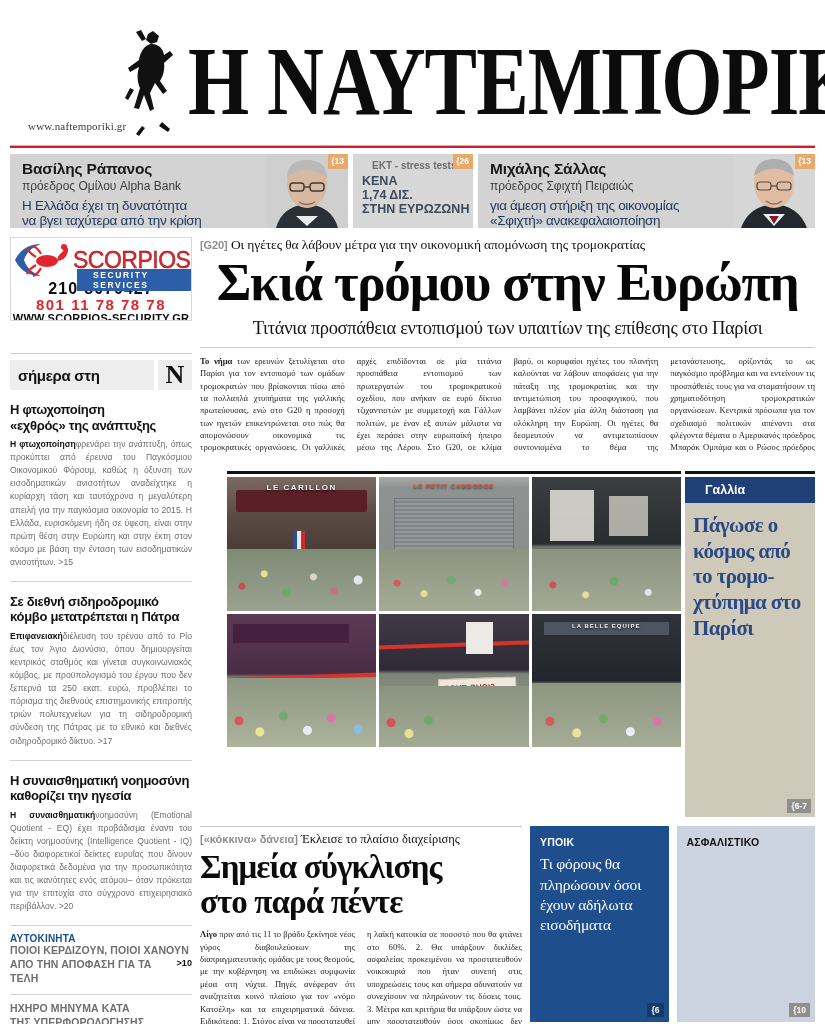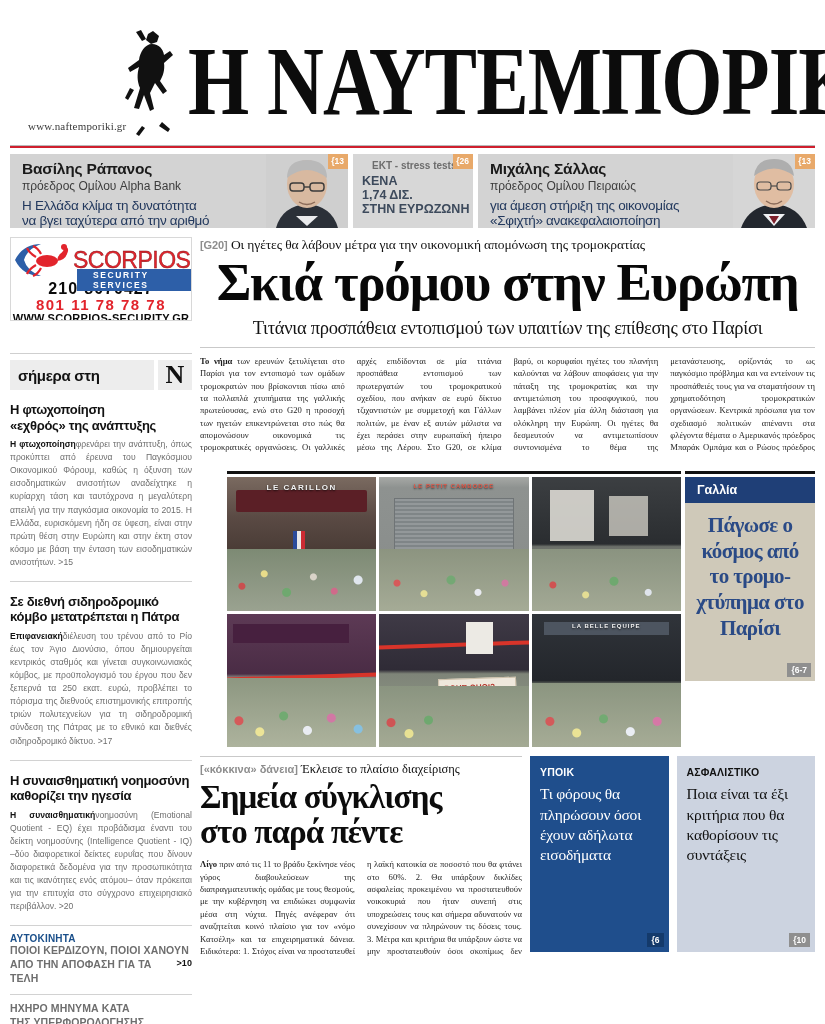--- a/index.html
+++ b/index.html
@@ -174,23 +174,23 @@
   }
   .placard{
     position:absolute;right:8%;bottom:8%;width:52%;height:44%;background:#efe8dc;
     border:1px solid #cbbfa9;transform:rotate(-2deg);
     font-family:"Liberation Sans",sans-serif;color:#b4342a;
     font-size:8px;font-weight:bold;line-height:1.25;padding:4px 0 0 5px;box-sizing:border-box;
   }
 
   
   .france{flex:0 0 130px;border-top:3px solid #111;padding-top:3px;}
-  .france-head{background:#1f3f77;color:#fff;font-size:12.5px;font-weight:bold;padding:6px 12px;}
+  .france-head{background:#1f3f77;color:#fff;font-size:12.5px;font-weight:bold;padding:6px 20px;}
   .france-body{
-    position:relative;background:#cfc9b9;height:178px;padding:10px 8px 0 8px;box-sizing:border-box;text-align:center;
+    position:relative;background:#cfc9b9;height:314px;padding:10px 8px 0 8px;box-sizing:border-box;
   }
   .france-title{
     font-family:"Liberation Serif",serif;font-weight:bold;font-size:21px;line-height:1.22;
     color:#2a4a86;letter-spacing:-.6px;
   }
   .france-pg{
     position:absolute;right:4px;bottom:4px;background:#8f8f8f;color:#fff;
     font-size:8.5px;font-weight:bold;padding:2px 4px;
   }
 
@@ -245,22 +245,22 @@
 
   <div class="rule-top"></div>
   <div class="rule-red"></div>
 
   <div class="promos">
 
     <div class="promo p1">
       <div class="promo-name">Βασίλης Ράπανος</div>
       <div class="promo-role">πρόεδρος Ομίλου Alpha Bank</div>
       <div class="promo-quote">
-        <div>Η Ελλάδα κλίμα τη δυνατότητα</div>
-        <div>να βγει ταχύτερα από την αριθμό</div>
+        <div>Η Ελλάδα έχει τη δυνατότητα</div>
+        <div>να βγει ταχύτερα από την κρίση</div>
       </div>
       <div class="portrait">
         <svg class="face" viewBox="0 0 82 74" preserveAspectRatio="none">
           <rect width="82" height="74" fill="#cfcfcf"></rect>
           <path d="M10 74 q6 -22 31 -24 q25 2 31 24z" fill="#2b3038"></path>
           <ellipse cx="41" cy="30" rx="20" ry="24" fill="#d8b9a0"></ellipse>
           <path d="M21 24 q20 -16 40 0 q0 -18 -20 -18 q-20 0 -20 18z" fill="#b9b9b9"></path>
           <rect x="24" y="29" width="14" height="8" rx="3" fill="none" stroke="#3a3a3a" stroke-width="1.4"></rect>
           <rect x="44" y="29" width="14" height="8" rx="3" fill="none" stroke="#3a3a3a" stroke-width="1.4"></rect>
           <path d="M38 33 h6" stroke="#3a3a3a" stroke-width="1.4"></path>
@@ -276,21 +276,21 @@
       <div class="promo-lines">
         <div>ΚΕΝΑ</div>
         <div>1,74 ΔΙΣ.</div>
         <div>ΣΤΗΝ ΕΥΡΩΖΩΝΗ</div>
       </div>
       <div class="pagebadge">{26</div>
     </div>
 
     <div class="promo p3">
       <div class="promo-name">Μιχάλης Σάλλας</div>
-      <div class="promo-role">πρόεδρος Ομίλου Πειραιώς</div>
+      <div class="promo-role">πρόεδρος Σφιχτή Πειραιώς</div>
       <div class="promo-quote">
         <div>για άμεση στήριξη της οικονομίας</div>
         <div>«Σφιχτή» ανακεφαλαιοποίηση</div>
       </div>
       <div class="portrait">
         <svg class="face" viewBox="0 0 82 74" preserveAspectRatio="none">
           <rect width="82" height="74" fill="#d6d6d6"></rect>
           <path d="M8 74 q8 -22 33 -24 q25 2 33 24z" fill="#23272e"></path>
           <ellipse cx="41" cy="30" rx="20" ry="24" fill="#e0bda2"></ellipse>
           <path d="M21 22 q20 -15 40 0 q-2 -17 -20 -17 q-18 0 -20 17z" fill="#aeaeae"></path>
@@ -521,21 +521,20 @@
         </div>
 
         <div class="teasers">
           <div class="teaser blue">
             <div class="teaser-kicker">ΥΠΟΙΚ</div>
             <div class="teaser-title">Τι φόρους θα πληρώσουν όσοι έχουν αδήλωτα εισοδήματα</div>
             <div class="teaser-pg">{6</div>
           </div>
           <div class="teaser gray">
             <div class="teaser-kicker">ΑΣΦΑΛΙΣΤΙΚΟ</div>
-            <div class="teaser-title">Ποια είναι τα έξι κριτήρια που θα καθορίσουν τις συντάξεις</div>
             <div class="teaser-pg">{10</div>
           </div>
         </div>
       </div>
 
     </div>
   </div>
 </div>
 
 </body></html>

